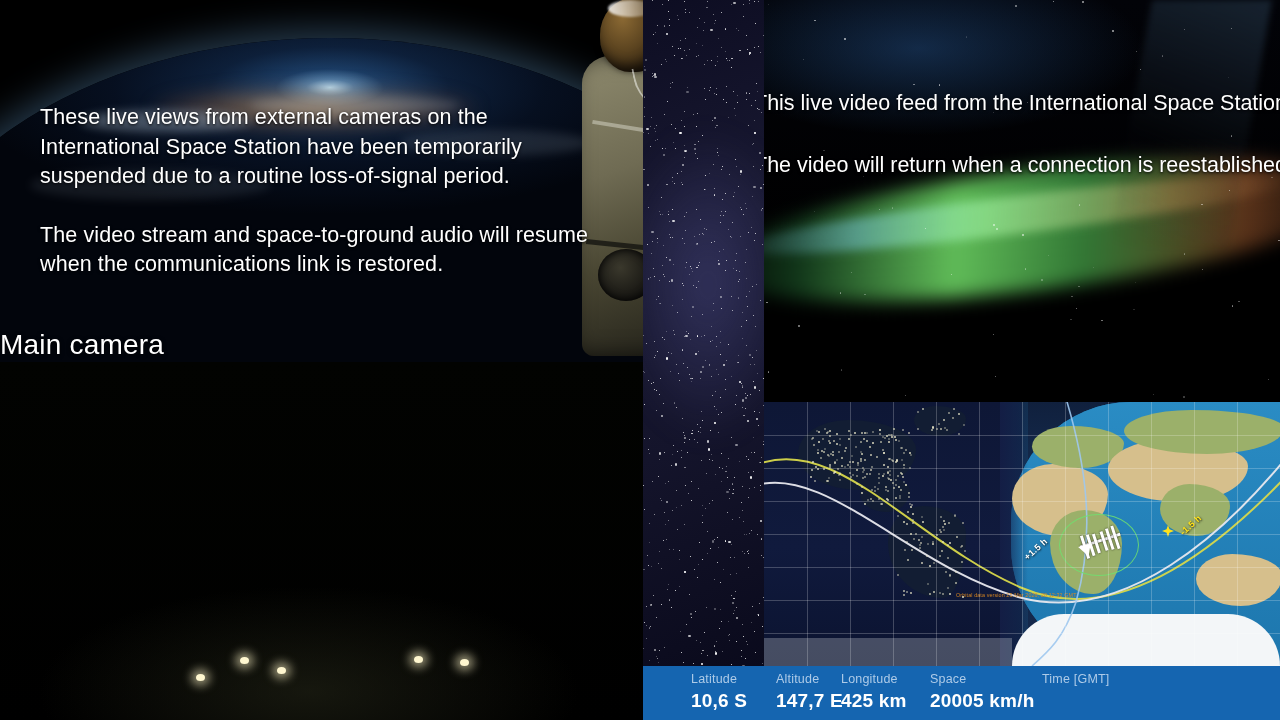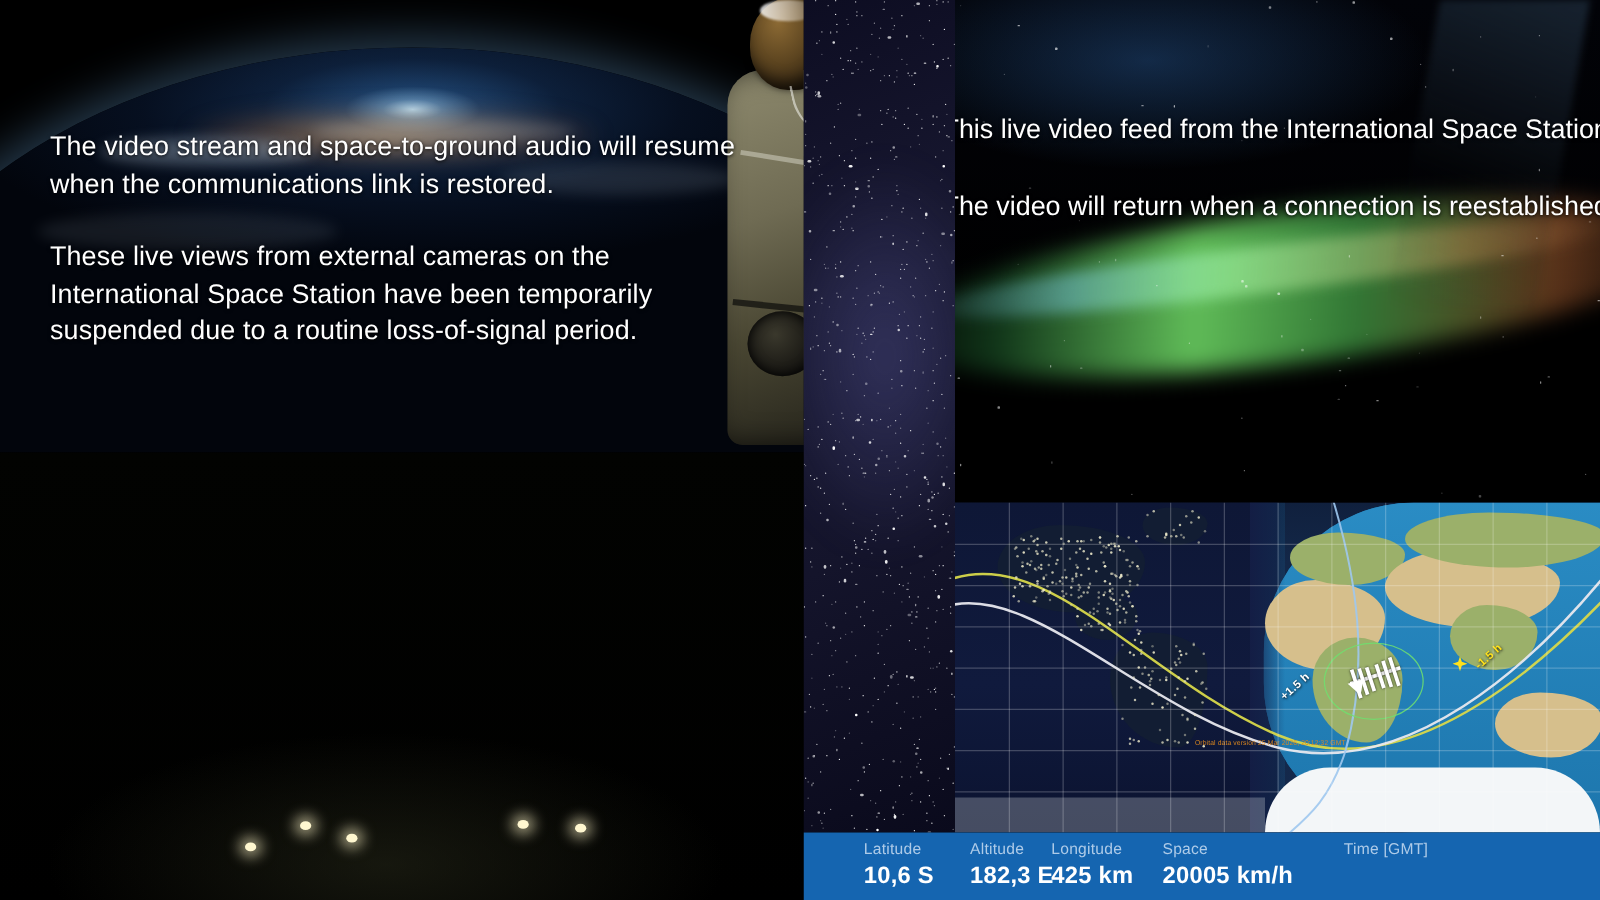--- a/index.html
+++ b/index.html
@@ -144,24 +144,25 @@
     <div class="astro">
       <div class="torso"></div>
       <div class="helmet"></div>
       <div class="tether"></div>
       <div class="strapA"></div>
       <div class="strapB"></div>
       <div class="pack"></div>
     </div>
 
     <div id="main-cam-msg">
+      <p>These live views from external cameras on the International Space Station have been temporarily suspended due to a routine loss-of-signal period.</p>
       <p>The video stream and space-to-ground audio will resume when the communications link is restored.</p>
-      <p>These live views from external cameras on the International Space Station have been temporarily suspended due to a routine loss-of-signal period.</p>
     </div>
 
+    <div class="cam-label" id="label-main-cam">Main camera</div>
   </div>
 
   <div class="panel" id="pnl-artemis">
     <div class="pad-night"></div>
 
     <div class="pad-light" style="left:240px;top:295px;"></div>
     <div class="pad-light" style="left:277px;top:305px;"></div>
     <div class="pad-light" style="left:414px;top:294px;"></div>
     <div class="pad-light" style="left:460px;top:297px;"></div>
     <div class="pad-light" style="left:196px;top:312px;"></div>
@@ -1328,29 +1329,29 @@
     </div>
 
   <div id="telemetry">
     <div class="inner" id="telemetry-cells">
         <div class="tel-cell" style="left: 48px;">
           <div class="tel-label">Latitude</div>
           <div class="tel-value">10,6 S</div>
         </div>
         <div class="tel-cell" style="left: 133px;">
           <div class="tel-label">Altitude</div>
-          <div class="tel-value">182,3 E</div>
+          <div class="tel-value">147,7 E</div>
         </div>
         <div class="tel-cell" style="left: 198px;">
           <div class="tel-label">Longitude</div>
           <div class="tel-value">425 km</div>
         </div>
         <div class="tel-cell" style="left: 287px;">
           <div class="tel-label">Space</div>
           <div class="tel-value">20005 km/h</div>
         </div>
-        <div class="tel-cell" style="left: 399px; margin-left: 33px;">
+        <div class="tel-cell" style="left: 399px;">
           <div class="tel-label">Time [GMT]</div>
         </div>
       </div>
   </div>
 
 </div>
 
 </body></html>

